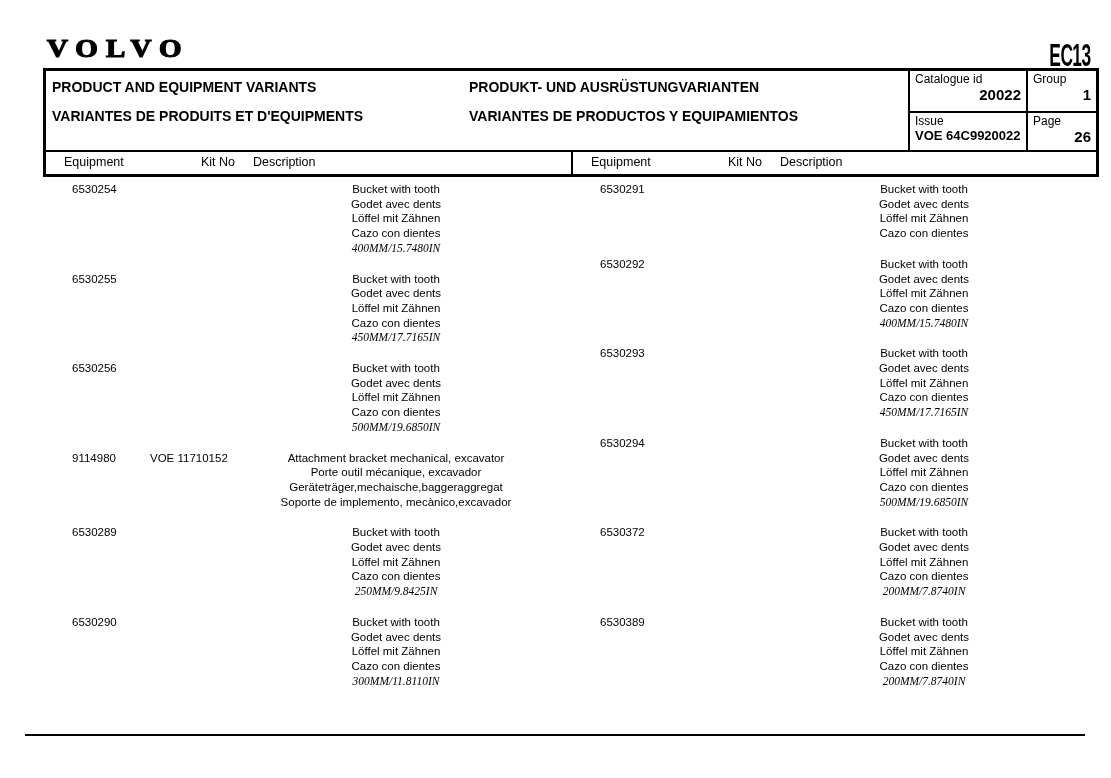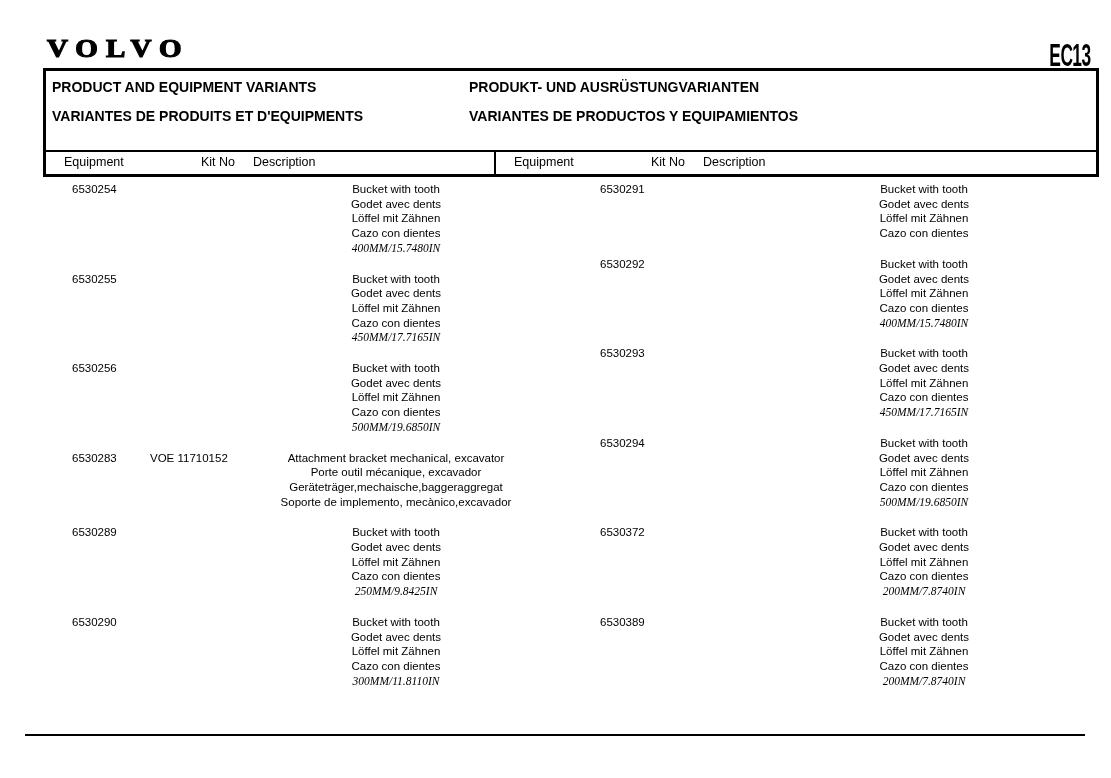--- a/index.html
+++ b/index.html
@@ -48,21 +48,21 @@
   }
   .info-cell { padding:1px 5px 0 5px; box-sizing:border-box; overflow:hidden; }
   .info-cell.bl { border-left:2px solid #000; }
   .info-cell.bt { border-top:2px solid #000; }
   .info-label { font-size:12px; }
   .info-value { font-weight:bold; font-size:15px; text-align:right; margin-top:0px; }
   .info-value.small { font-size:13px; text-align:left; white-space:nowrap; letter-spacing:0px; }
 
   
   .colhead { height:22px; border-top:2px solid #000; display:flex; font-size:12.5px; }
-  .colhead-half { width:448px; position:relative; box-sizing:border-box; flex:none; }
+  .colhead-half { width:525px; position:relative; box-sizing:border-box; flex:none; }
   .colhead-half.rgt { border-left:2px solid #000; }
   .ch { position:absolute; top:3px; white-space:nowrap; }
   .ch-eq   { left:18px; }
   .ch-kit  { left:155px; }
   .ch-desc { left:207px; }
 
   
   .col {
     position:absolute; top:182px; width:528px;
     font-size:11.5px; line-height:14.7px;text-align:center;
@@ -88,20 +88,38 @@
 <div class="model-code">EC13</div>
 
 <div class="header-box">
   <div class="header-top">
     <div class="titles">
       <div class="title title-en">PRODUCT AND EQUIPMENT VARIANTS</div>
       <div class="title title-fr">VARIANTES DE PRODUITS ET D'EQUIPMENTS</div>
       <div class="title title-de">PRODUKT- UND AUSRÜSTUNGVARIANTEN</div>
       <div class="title title-es">VARIANTES DE PRODUCTOS Y EQUIPAMIENTOS</div>
     </div>
+    <div class="info">
+      <div class="info-cell">
+        <div class="info-label">Catalogue id</div>
+        <div class="info-value">20022</div>
+      </div>
+      <div class="info-cell bl">
+        <div class="info-label">Group</div>
+        <div class="info-value">1</div>
+      </div>
+      <div class="info-cell bt">
+        <div class="info-label">Issue</div>
+        <div class="info-value small">VOE 64C9920022</div>
+      </div>
+      <div class="info-cell bl bt">
+        <div class="info-label">Page</div>
+        <div class="info-value">26</div>
+      </div>
+    </div>
   </div>
   <div class="colhead">
     <div class="colhead-half">
       <span class="ch ch-eq">Equipment</span>
       <span class="ch ch-kit">Kit No</span>
       <span class="ch ch-desc">Description</span>
     </div>
     <div class="colhead-half rgt">
       <span class="ch ch-eq">Equipment</span>
       <span class="ch ch-kit">Kit No</span>
@@ -135,21 +153,21 @@
       <span class="eq">6530256</span>
       <div class="desc">
         <div>Bucket with tooth</div>
         <div>Godet avec dents</div>
         <div>Löffel mit Zähnen</div>
         <div>Cazo con dientes</div>
         <div class="dim">500MM/19.6850IN</div>
       </div>
     </div>
     <div class="entry">
-      <span class="eq">6530283</span>
+      <span class="eq">9114980</span>
       <span class="kit">VOE 11710152</span>
       <div class="desc">
         <div>Attachment bracket mechanical, excavator</div>
         <div>Porte outil mécanique, excavador</div>
         <div>Geräteträger,mechaische,baggeraggregat</div>
         <div>Soporte de implemento, mecànico,excavador</div>
       </div>
     </div>
     <div class="entry">
       <span class="eq">6530289</span>

